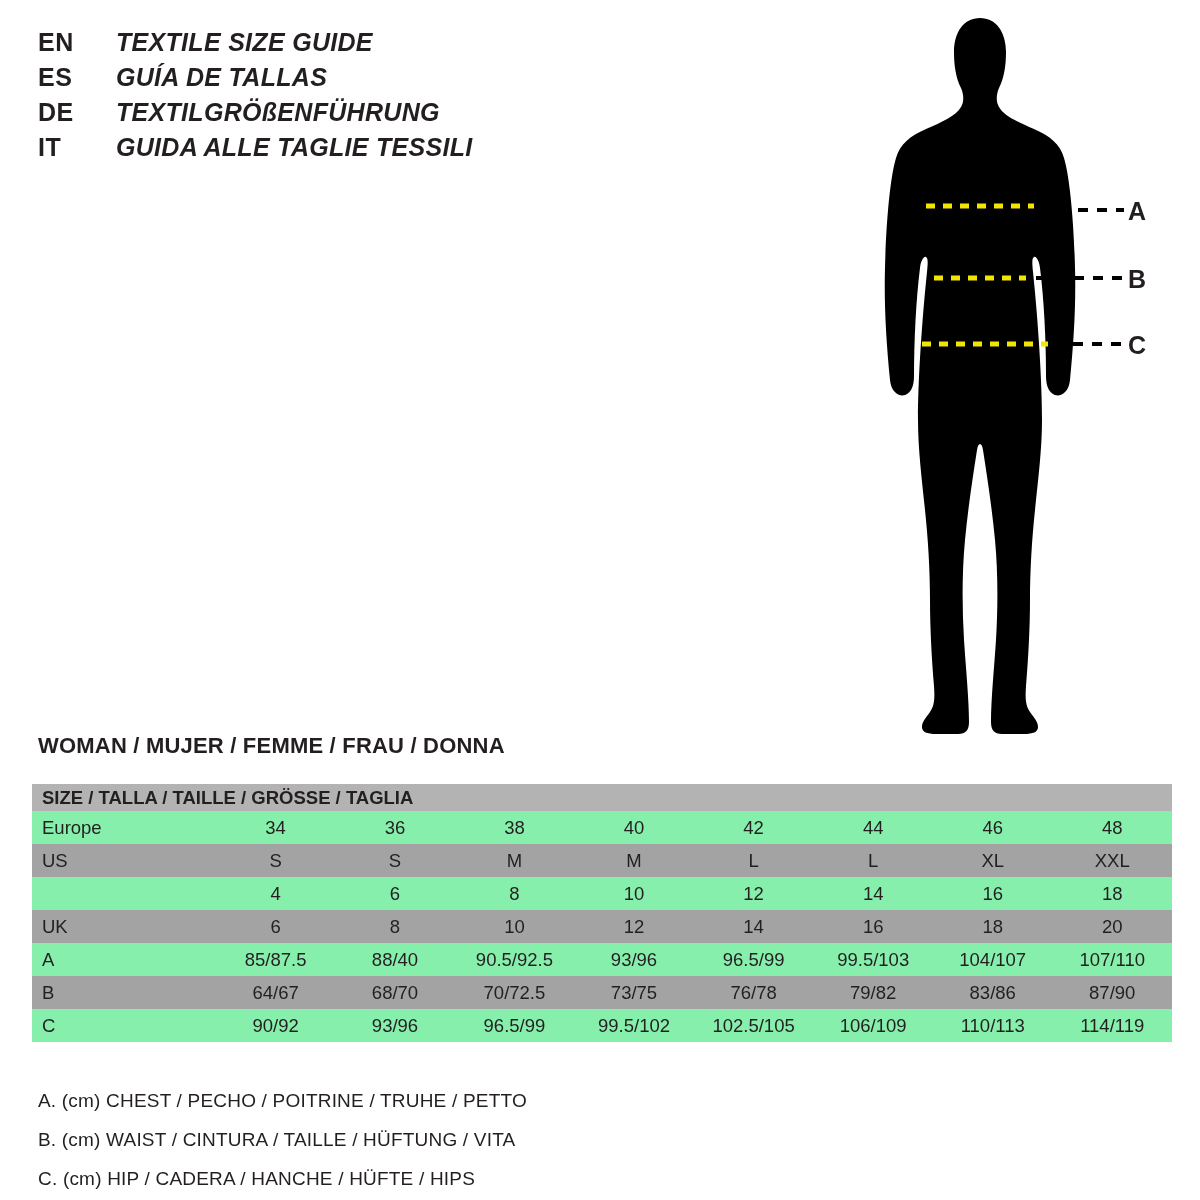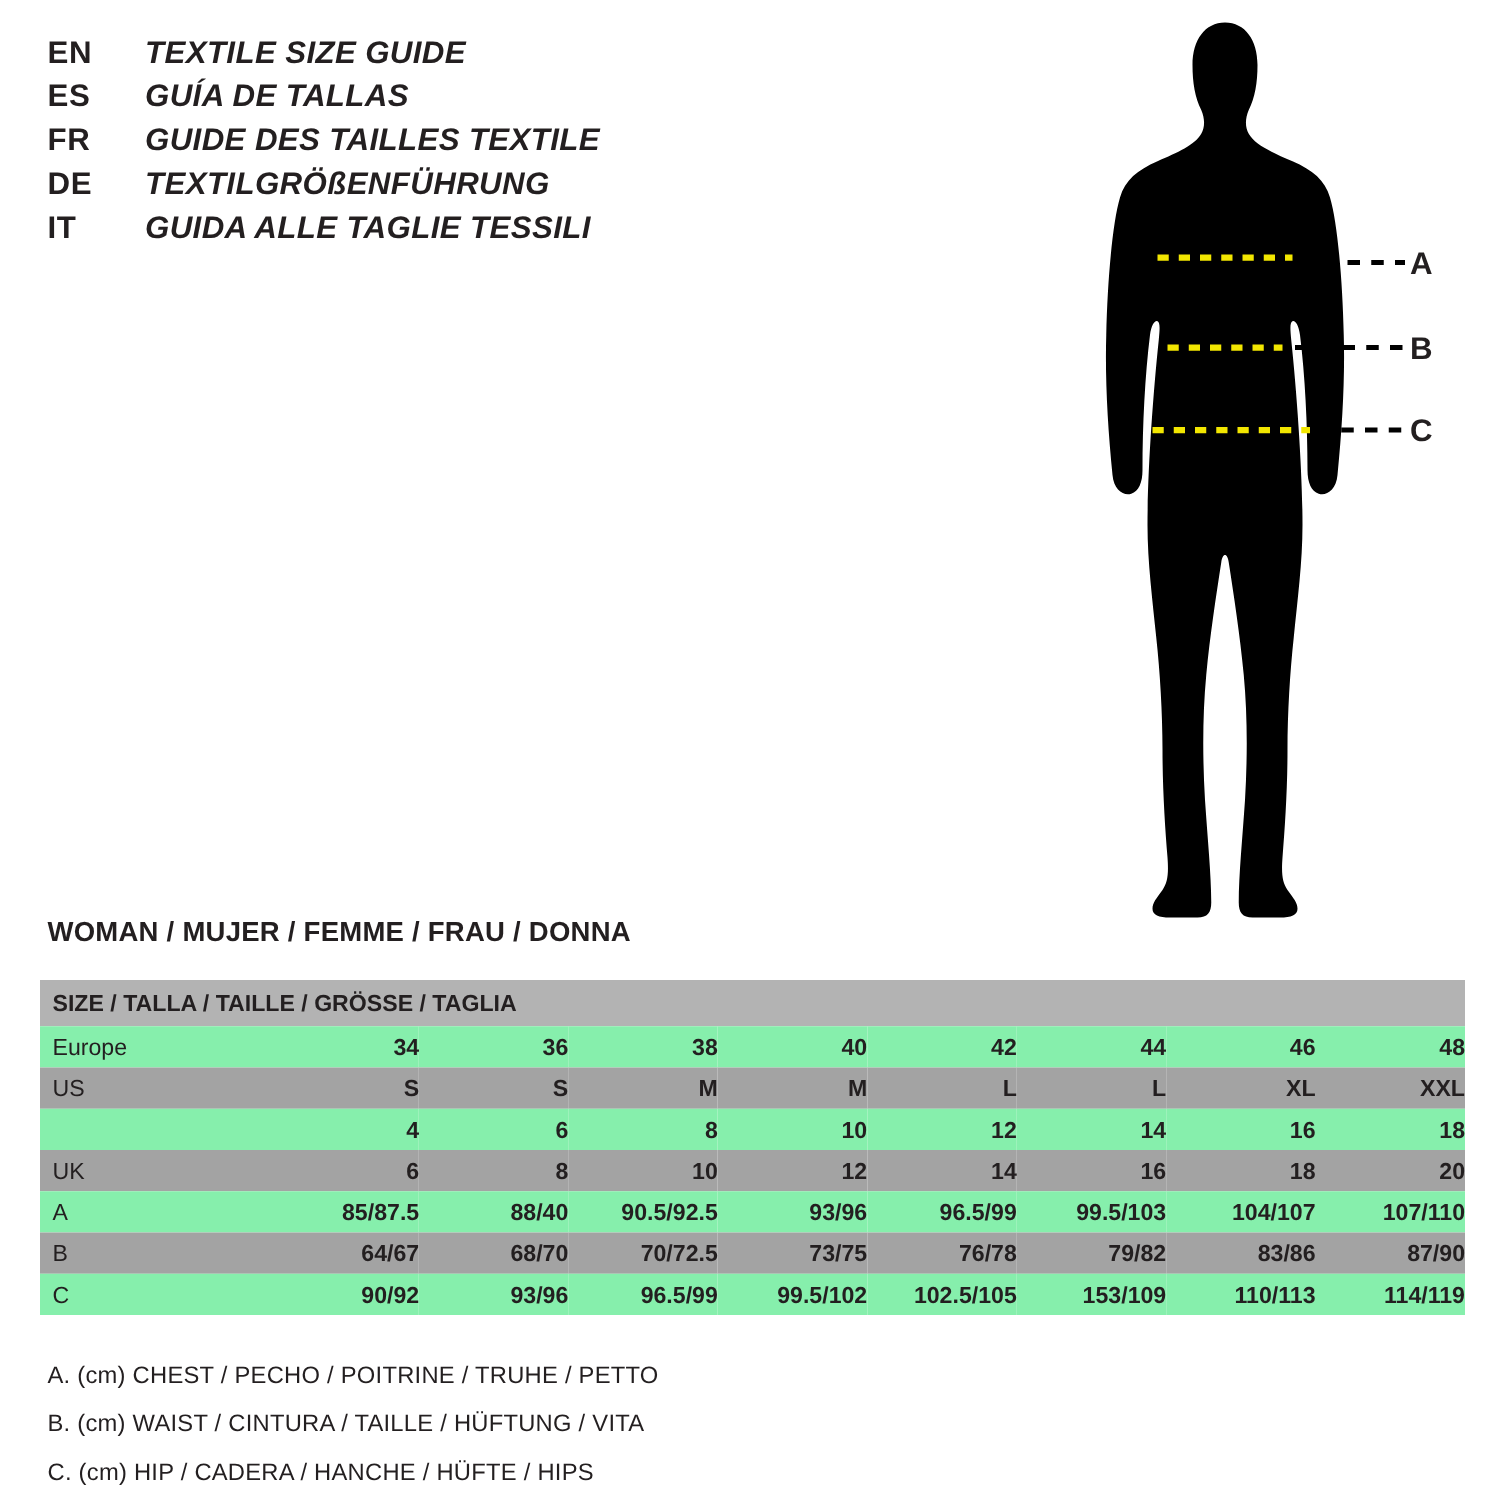--- a/index.html
+++ b/index.html
@@ -91,37 +91,36 @@
     height: 33px;
     font-weight: normal;
     vertical-align: middle;
   }
   #size-table .header-row td {
     background: #b3b3b3;
     font-weight: bold;
     font-size: 18.5px;
     text-align: left;
     padding-left: 10px;
-    height: 37px;
+    height: 27px;
   }
   #size-table tr.shade td {
     background: #a3a3a3;
   }
   #size-table tr.plain td {
     background: #86efac;
   }
   #size-table td.rowlabel {
     text-align: left;
     padding-left: 10px;
     width: 175px;
   }
   #size-table td.val {
-    text-align: right;
+    text-align: center;
     width: 120px;
-    font-weight: bold;
   }
 
   
   #legend {
     position: absolute;
     top: 1090px;
     left: 38px;
   }
   .legend-line {
     font-size: 19px;
@@ -136,24 +135,20 @@
 <body>
 
 <div id="title-block">
   <div class="title-row">
     <span class="title-lang">EN</span>
     <span class="title-text">TEXTILE SIZE GUIDE</span>
   </div>
   <div class="title-row">
     <span class="title-lang">ES</span>
     <span class="title-text">GUÍA DE TALLAS</span>
-  </div>
-  <div class="title-row">
-    <span class="title-lang">FR</span>
-    <span class="title-text">GUIDE DES TAILLES TEXTILE</span>
   </div>
   <div class="title-row">
     <span class="title-lang">DE</span>
     <span class="title-text">TEXTILGRÖßENFÜHRUNG</span>
   </div>
   <div class="title-row">
     <span class="title-lang">IT</span>
     <span class="title-text">GUIDA ALLE TAGLIE TESSILI</span>
   </div>
 </div>
@@ -307,21 +302,21 @@
       <td class="val">87/90</td>
     </tr>
 
     <tr class="plain">
       <td class="rowlabel">C</td>
       <td class="val">90/92</td>
       <td class="val">93/96</td>
       <td class="val">96.5/99</td>
       <td class="val">99.5/102</td>
       <td class="val">102.5/105</td>
-      <td class="val">153/109</td>
+      <td class="val">106/109</td>
       <td class="val">110/113</td>
       <td class="val">114/119</td>
     </tr>
   </tbody>
 </table>
 
 <div id="legend">
   <div class="legend-line">A. (cm) CHEST / PECHO / POITRINE / TRUHE / PETTO</div>
   <div class="legend-line">B. (cm) WAIST / CINTURA / TAILLE / HÜFTUNG / VITA</div>
   <div class="legend-line">C. (cm) HIP / CADERA / HANCHE / HÜFTE / HIPS</div>

